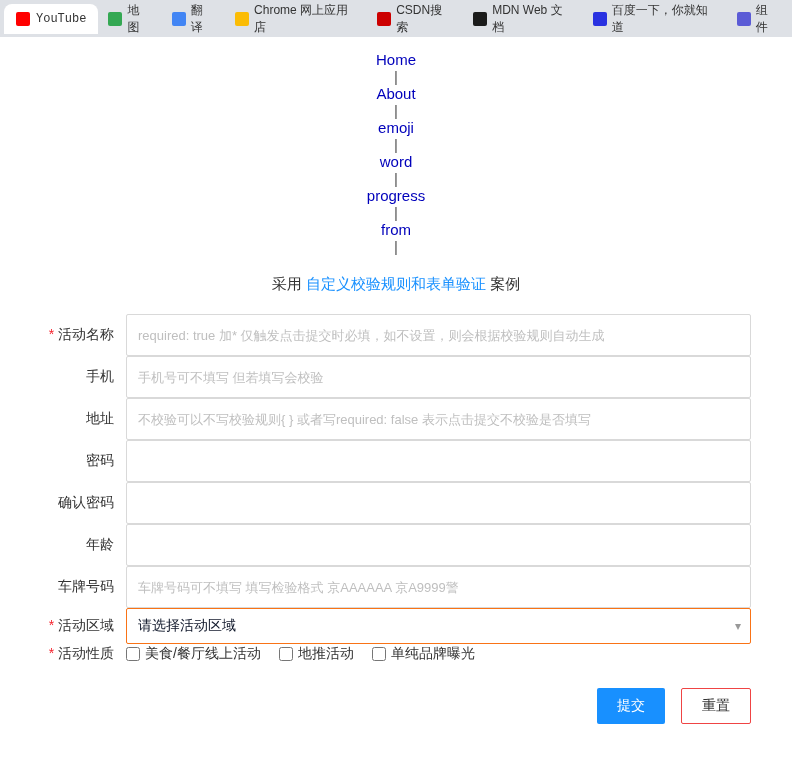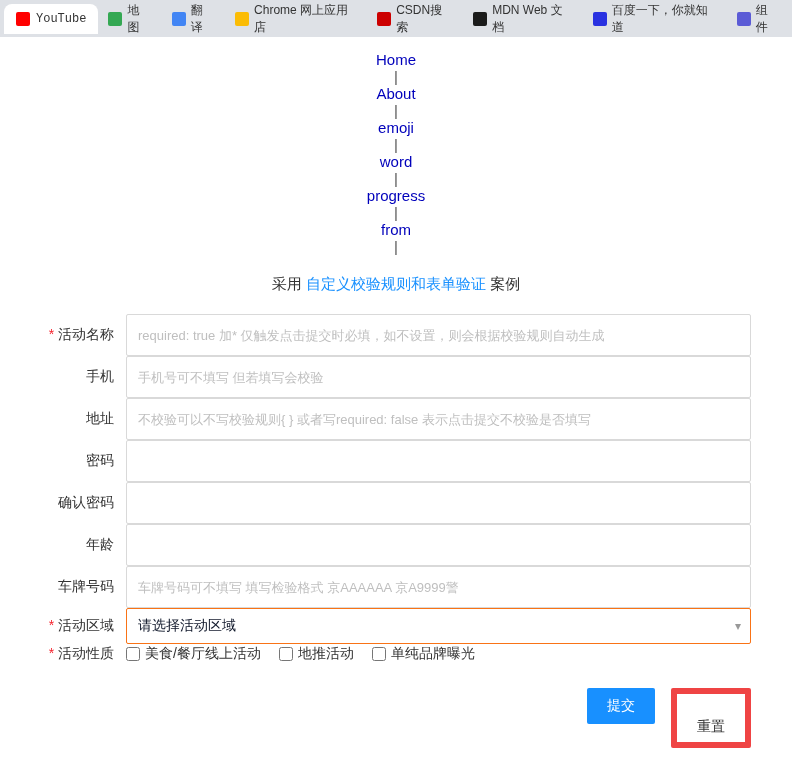--- a/index.html
+++ b/index.html
@@ -208,23 +208,23 @@
       border-radius: 2px;
       padding: 8px 20px;
       font-size: 14px;
       cursor: pointer;
       min-width: 65px;
       height: 36px;
     }
     .btn-reset {
       background: #fff;
       color: #333;
-      border: 6px solid #ef4444;
-      border-radius: 2px;
-      padding: 24px 20px;
+      border: 1px solid #ef4444;
+      border-radius: 2px;
+      padding: 8px 20px;
       font-size: 14px;
       cursor: pointer;
       min-width: 65px;
       height: 36px;
     }
   </style>
 </head>
 <body>
 
 <div class="tab-bar">

